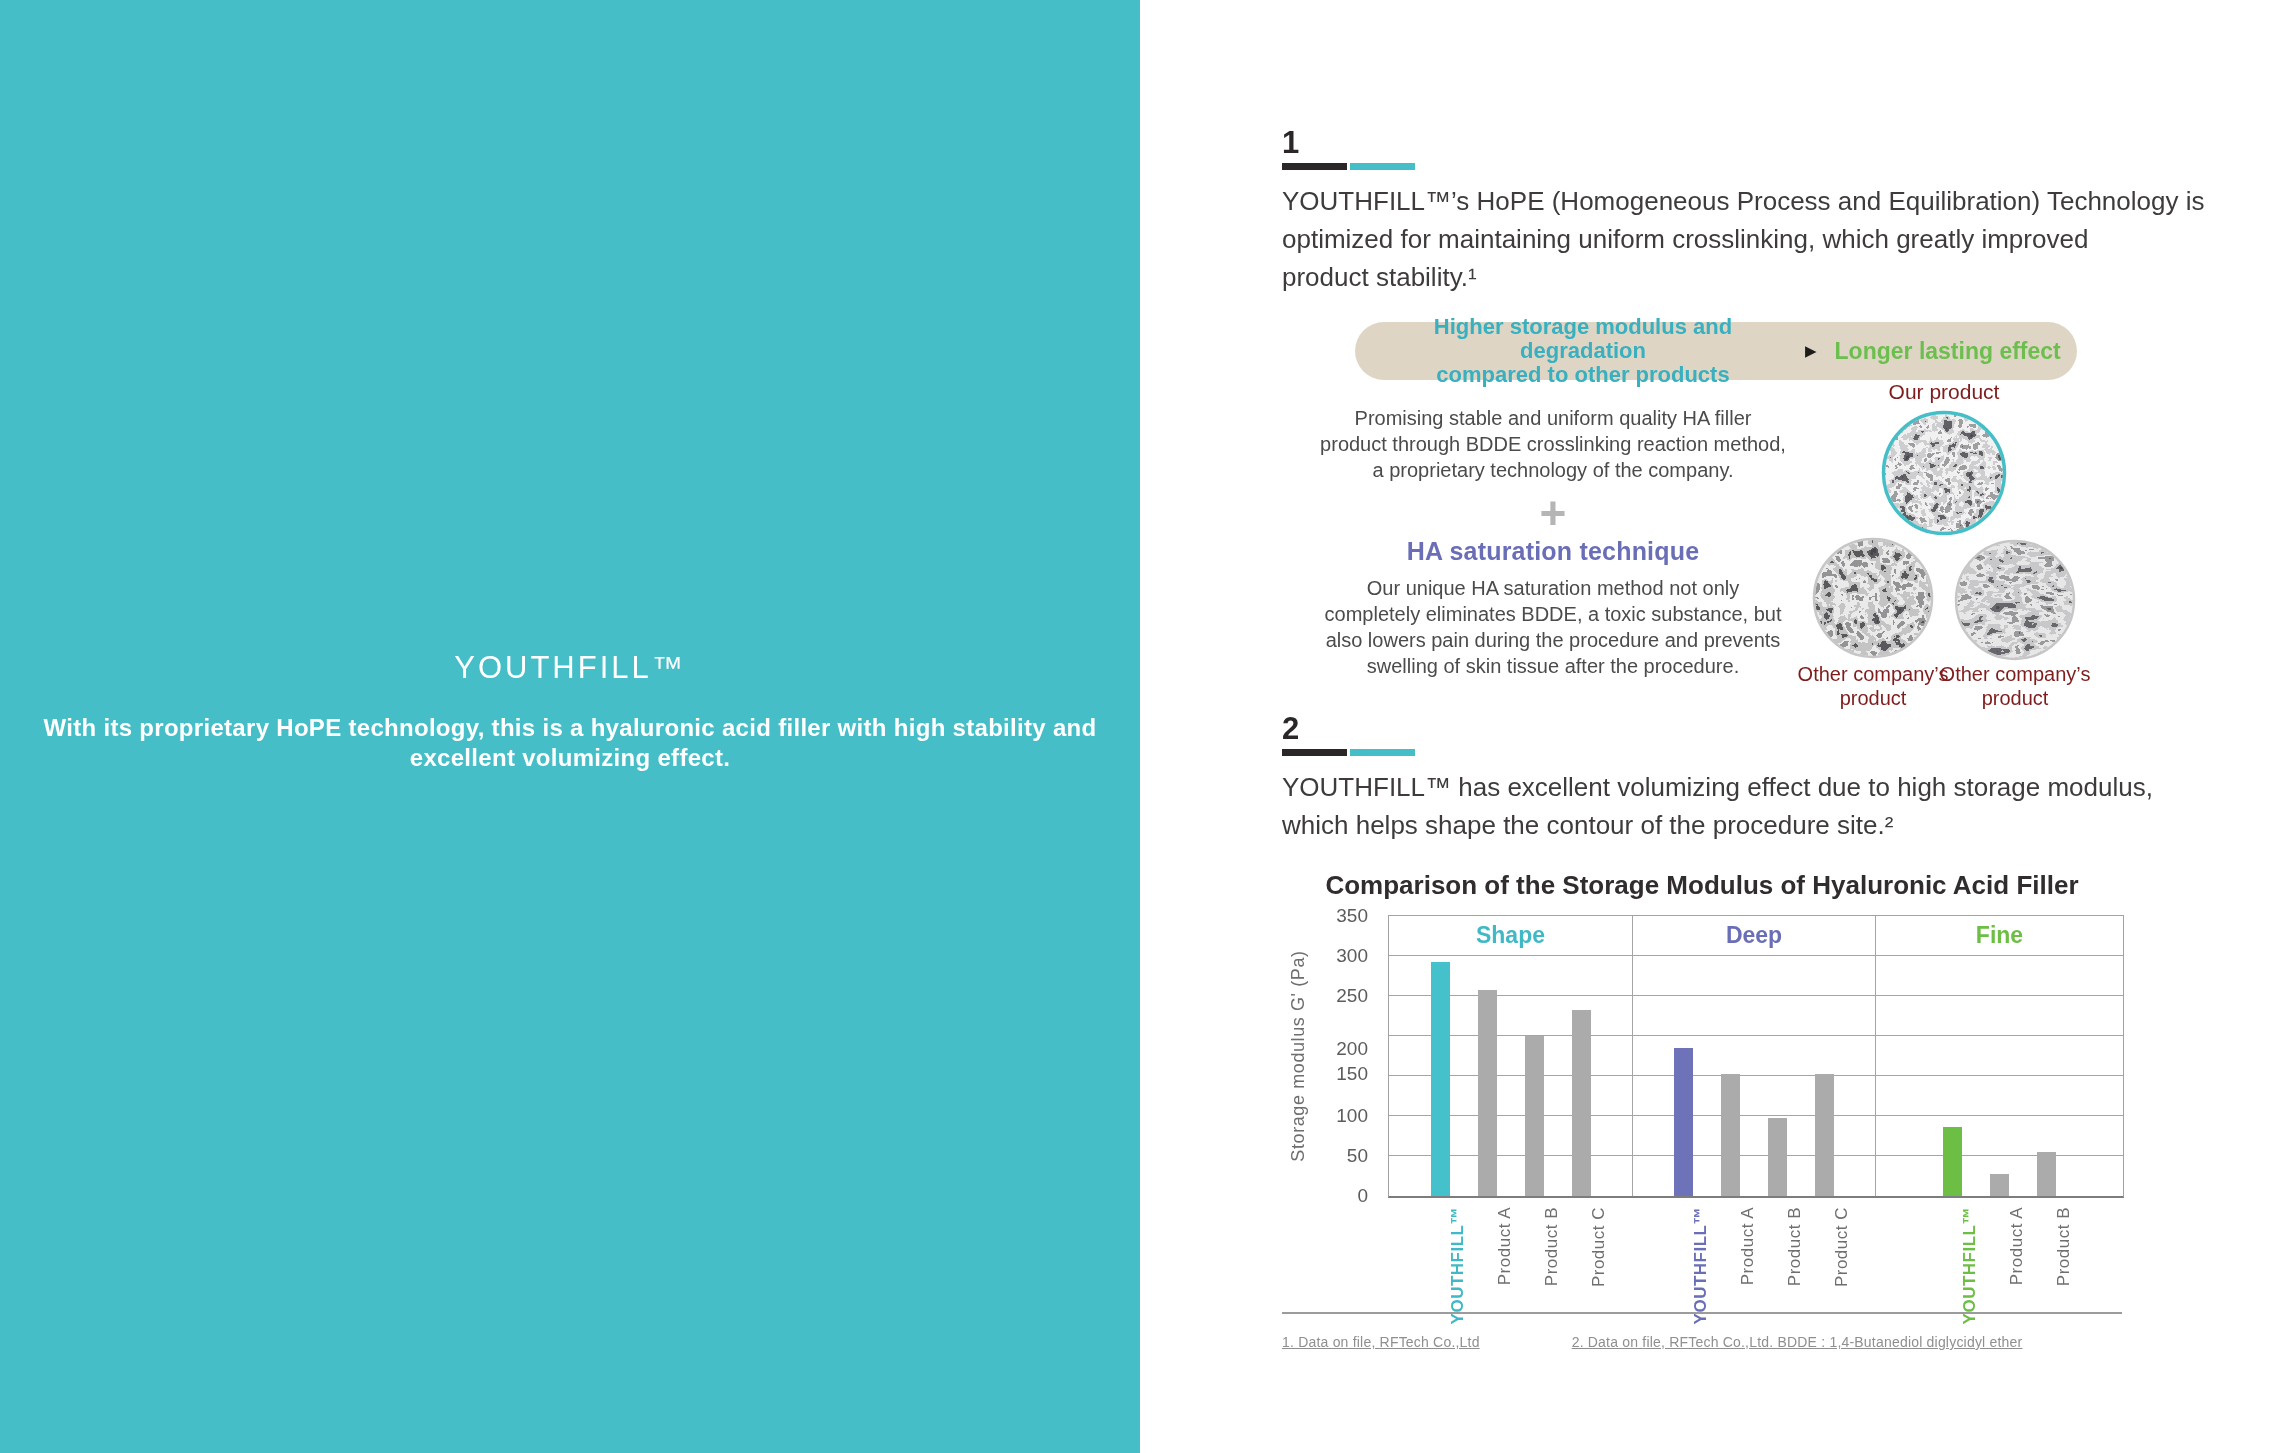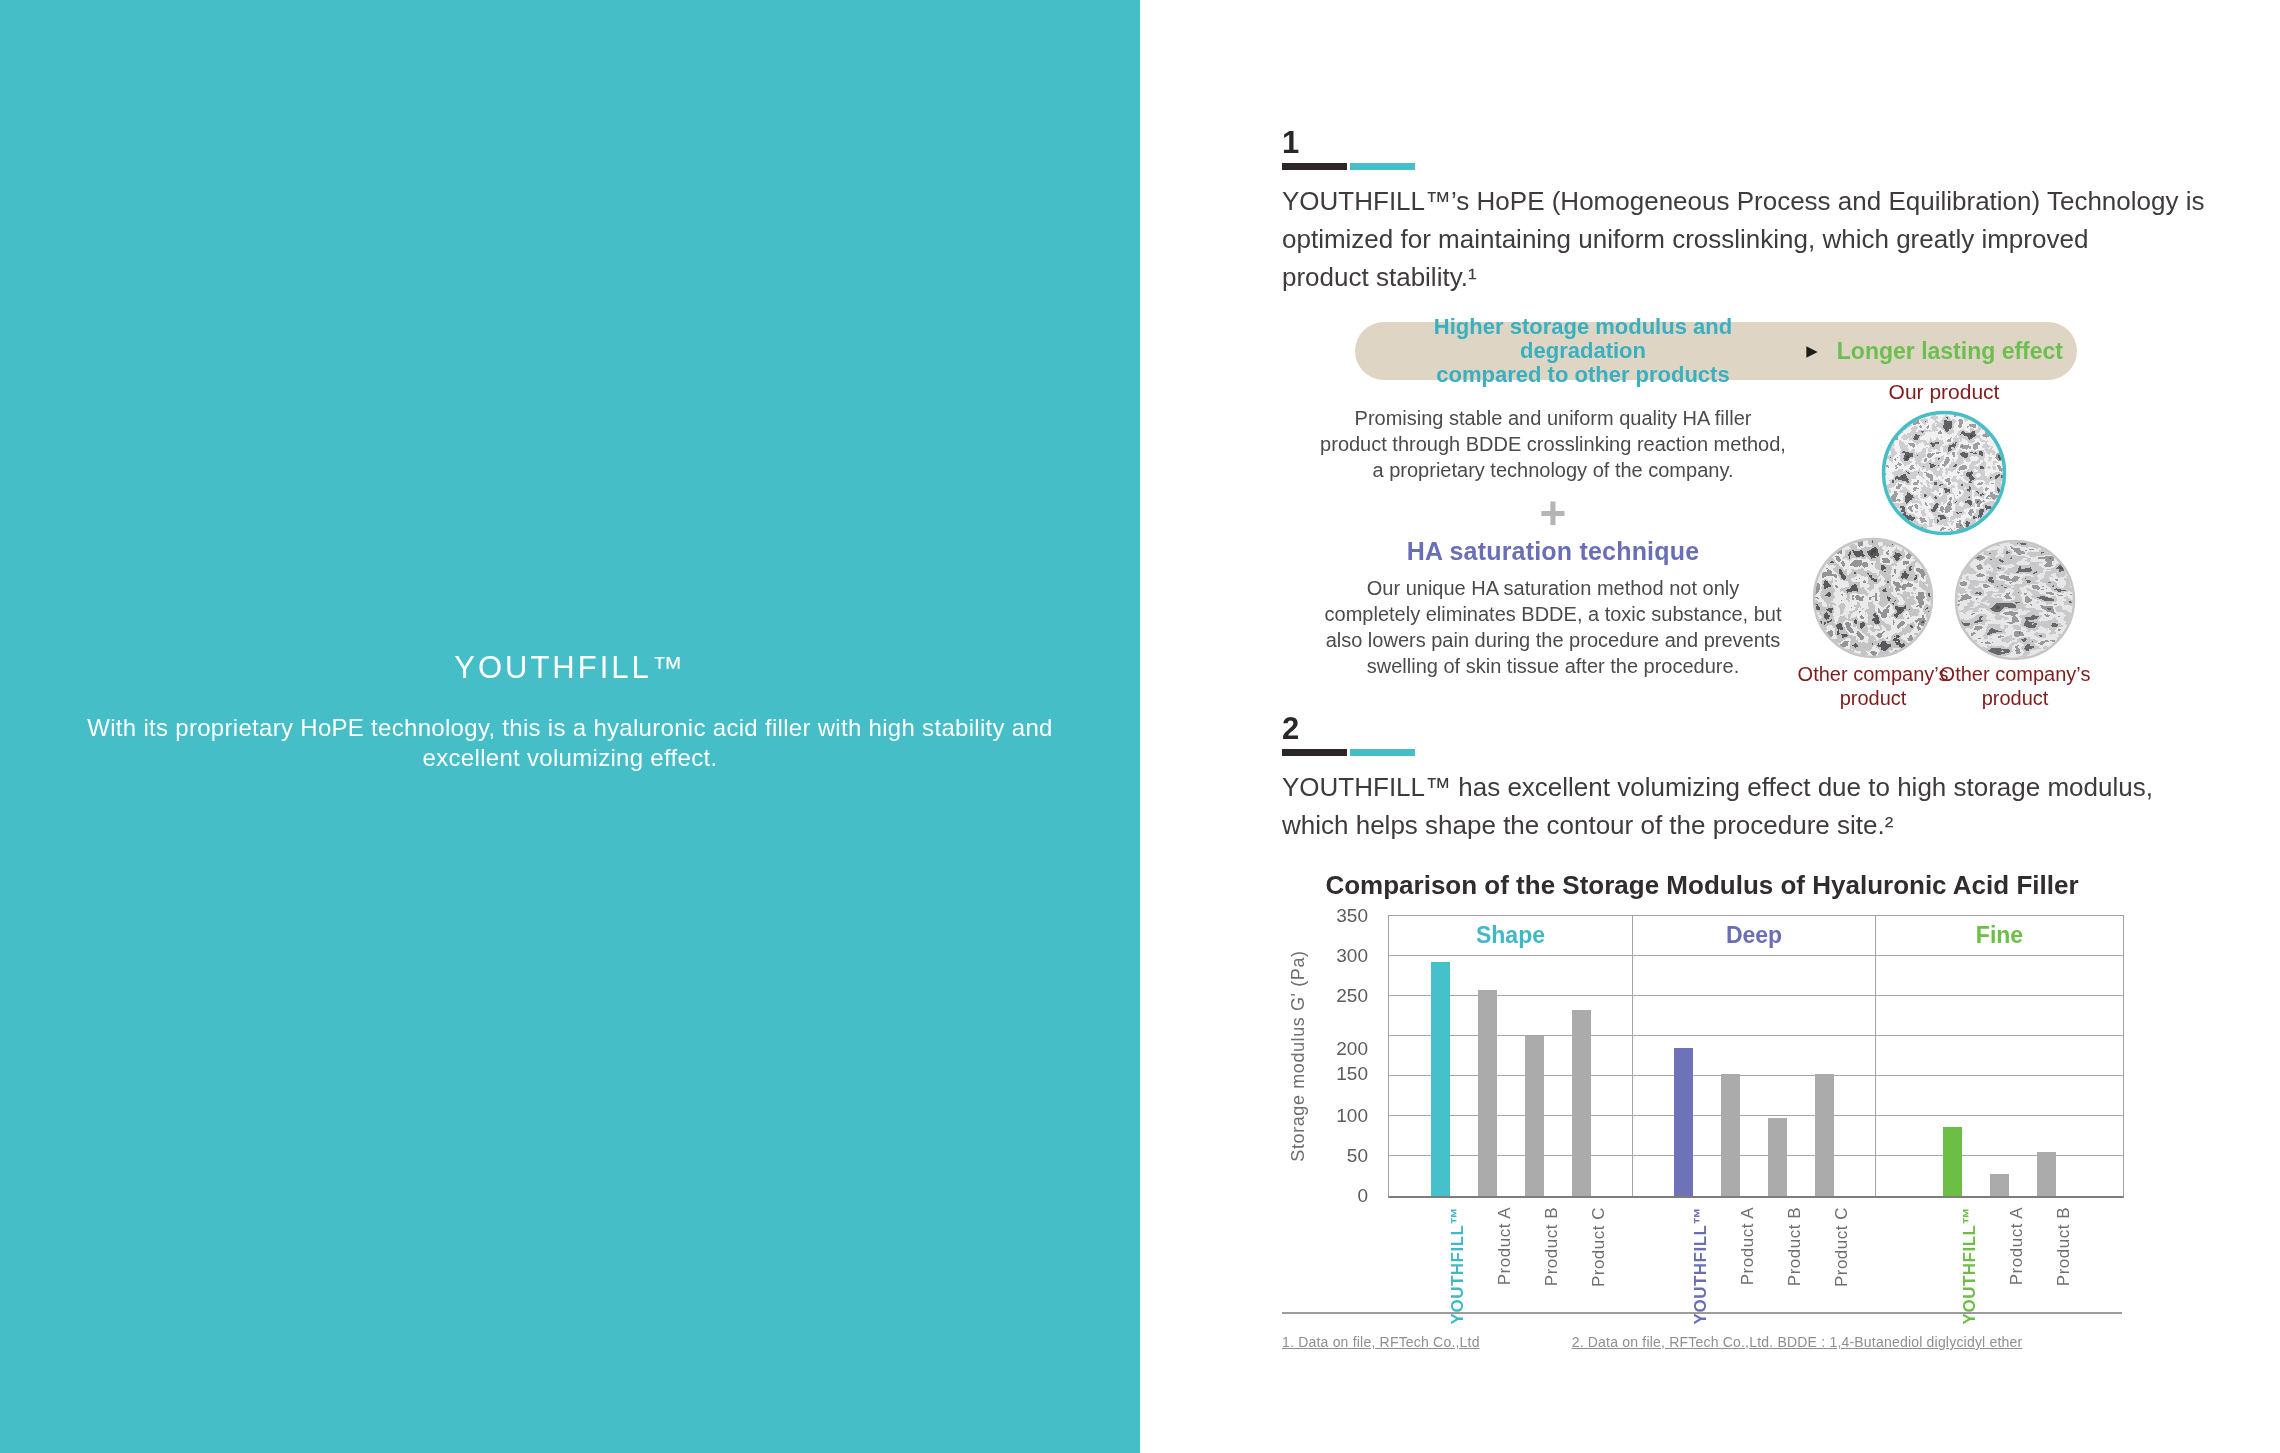--- a/index.html
+++ b/index.html
@@ -4,37 +4,37 @@
 <style>
   html,body{margin:0;padding:0;background:#e8e8e8;}
   .page{position:relative;width:2280px;height:1453px;background:#ffffff;overflow:hidden;
         font-family:"Liberation Sans",sans-serif;}
 
   
   .left-panel{position:absolute;top:0;left:0;width:1140px;height:1453px;background:#45bec7;}
   .left-copy{position:absolute;top:650px;left:0;right:0;text-align:center;color:#ffffff;}
   .product-title{font-size:31px;font-weight:400;letter-spacing:3px;}
   .product-subtitle{margin:27px auto 0;width:1100px;font-size:24px;line-height:30px;
-        font-weight:400;white-space:pre-line;letter-spacing:0.3px;}
+        font-weight:700;white-space:pre-line;letter-spacing:0.3px;}
 
   
   .right-panel{position:absolute;top:0;left:1140px;width:1140px;height:1453px;background:#ffffff;}
   .section{position:absolute;left:142px;}
   .sec1{top:126px;width:945px;}
   .sec2{top:712px;width:945px;}
   .sec-num{font-size:31px;font-weight:700;color:#2b2728;line-height:34px;}
   .accent-bars{display:flex;gap:3px;margin-top:3px;}
   .accent-bars span{height:7px;width:65px;display:block;}
   .accent-bars .b-dark{background:#2b2728;}
   .accent-bars .b-teal{background:#45bec7;}
   .lead{margin-top:12px;font-size:26px;line-height:38px;color:#3f3b3c;white-space:pre-line;}
 
   
   .callout{margin:20px 0 0 73px;width:722px;height:58px;background:#ded5c5;border-radius:29px;
-        display:flex;align-items:center;justify-content:space-between;box-sizing:border-box;padding:0 14px;}
+        display:flex;align-items:center;justify-content:flex-start;box-sizing:border-box;padding:0 14px;}
   .callout-left{width:428px;text-align:center;font-size:22px;line-height:24px;color:#38b0c0;
         white-space:pre-line;font-weight:700;}
   .callout-arrow{margin:0 18px 0 8px;font-size:15px;color:#1d1d1b;}
   .callout-right{font-size:23px;color:#6cbf4e;font-weight:700;}
 
   
   .methods{position:absolute;top:396px;left:413px;width:520px;transform:translateX(-50%);
         text-align:center;}
   .method-title{font-size:25px;font-weight:700;letter-spacing:0.2px;}
   .mt-teal{color:#3ab5c5;}

